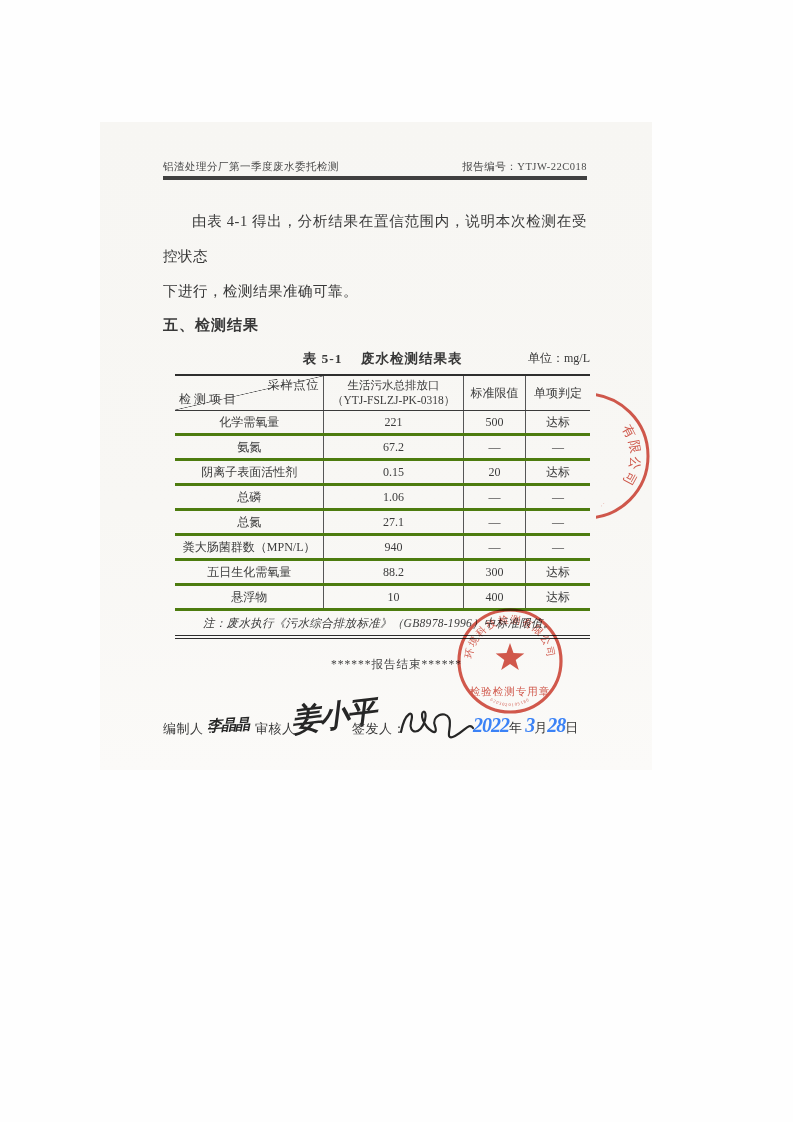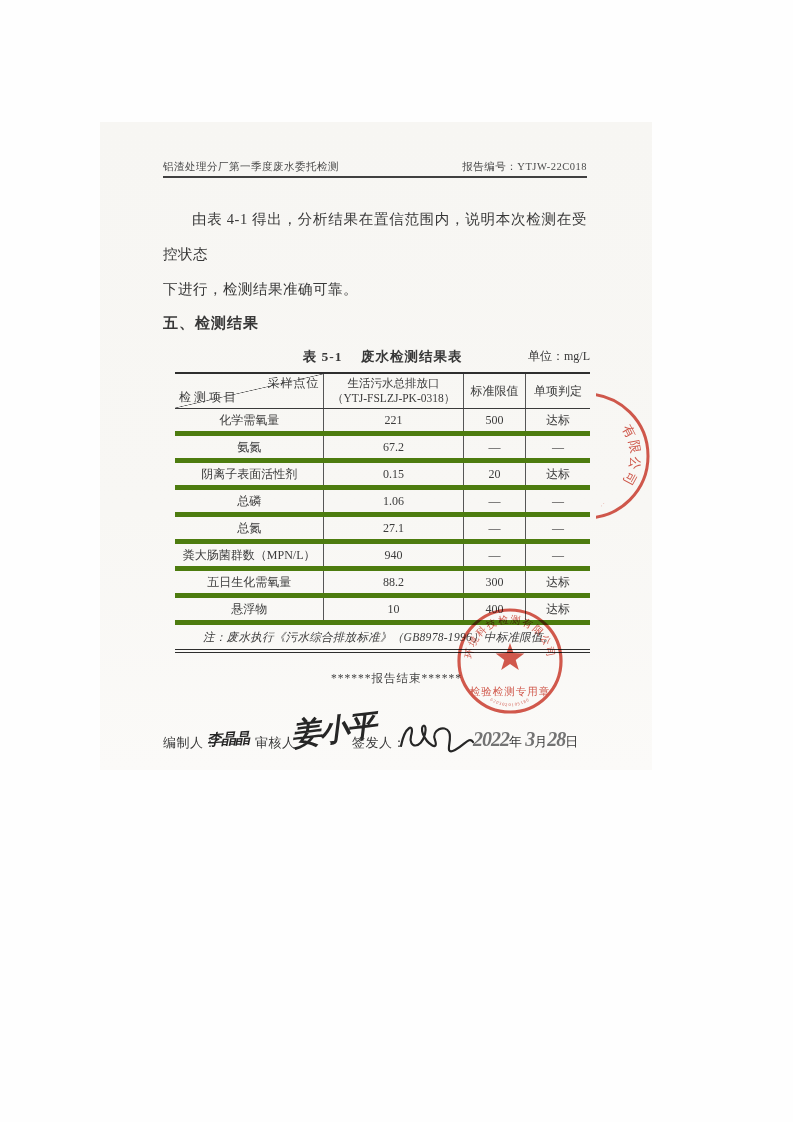--- a/index.html
+++ b/index.html
@@ -11,21 +11,21 @@
   }
   .scan-wash{
     position:absolute;left:100px;top:122px;width:552px;height:648px;
     background:linear-gradient(180deg,#f7f6f3 0%,#f8f7f4 60%,#fbfaf8 100%);
     z-index:0;
   }
   .content{position:absolute;left:163px;top:160px;width:424px;z-index:1;}
 
   .hdr{
     display:flex;justify-content:space-between;align-items:flex-end;
-    font-size:10.5px;color:#4a4a4a;border-bottom:2px solid #404040;
+    font-size:10.5px;color:#4a4a4a;border-bottom:4px solid #404040;
     padding-bottom:2px;letter-spacing:.5px;
   }
   .para{
     margin-top:24px;font-size:14.5px;line-height:35px;
     text-align:justify;letter-spacing:.5px;
   }
   .indent{text-indent:2em;}
   .sec-head{font-size:15px;font-weight:bold;line-height:33px;letter-spacing:1px;}
   .sec-intro{font-size:14.5px;line-height:33px;letter-spacing:.5px;}
 
@@ -36,21 +36,21 @@
   .tbl-caption .cap-center{flex:1;text-align:center;font-weight:bold;font-size:13.5px;letter-spacing:1px;}
   .tbl-caption .cap-label{margin-right:14px;}
   .tbl-caption .unit{position:absolute;right:0;font-size:12px;font-weight:normal;}
 
   table.results{
     width:415px;margin-left:12px;border-collapse:collapse;
     border-top:2.5px solid #2e2e2e;border-bottom:4px double #2e2e2e;
     font-size:12px;color:#3c3c3c;
   }
   table.results td,table.results th{
-    border-bottom:5px solid #4d7c0f;padding:0 2px;text-align:center;
+    border-bottom:3px solid #4d7c0f;padding:0 2px;text-align:center;
     font-weight:normal;vertical-align:middle;
   }
   table.results td:not(:last-child),table.results th:not(:last-child){border-right:1px solid #565656;}
   table.results th{height:34px;border-bottom:1.5px solid #3a3a3a;}
   table.results td{height:22px;}
   .col-item{width:150px;}.col-res{width:141px;}.col-lim{width:60px;}.col-jud{width:63px;}
   .corner-cell{
     position:relative;padding:0;height:34px;
     background:linear-gradient(to bottom right,transparent calc(50% - .6px),#565656 50%,transparent calc(50% + .6px));
   }
@@ -62,21 +62,21 @@
   .report-end{width:415px;margin-left:26px;text-align:center;font-size:11.5px;
     letter-spacing:1px;margin-top:18px;color:#3f3f3f;}
 
   .sig-row{position:relative;margin-top:36px;height:60px;font-size:13px;}
   .sig-label{position:absolute;top:12px;letter-spacing:.5px;white-space:nowrap;}
   .hand{font-family:"DejaVu Serif","Liberation Serif",serif;font-style:italic;font-weight:bold;color:#262626;}
   .hand-small{position:absolute;left:44px;top:8px;font-size:15px;transform:rotate(-3deg);letter-spacing:-1px;}
   .hand-big{position:absolute;left:128px;top:-12px;font-size:30px;transform:rotate(-7deg);letter-spacing:-2px;}
   .sig-squiggle{position:absolute;left:232px;top:-6px;}
   .sig-date{position:absolute;left:310px;top:6px;white-space:nowrap;}
-  .sig-date .hw{font-size:20px;font-style:italic;font-weight:bold;letter-spacing:-1px;color:#737373;}
+  .sig-date .hw{font-size:20px;font-style:italic;font-weight:bold;letter-spacing:-1px;color:#3b82f6;}
   .sig-date .pr{font-size:13px;}
 
   .stamp{position:absolute;mix-blend-mode:multiply;opacity:.88;z-index:2;}
   #stamp-main{left:448px;top:597px;}
   #stamp-edge{left:596px;top:392px;}
 </style>
 </head>
 <body>
 
 <div class="scan-wash"></div>

